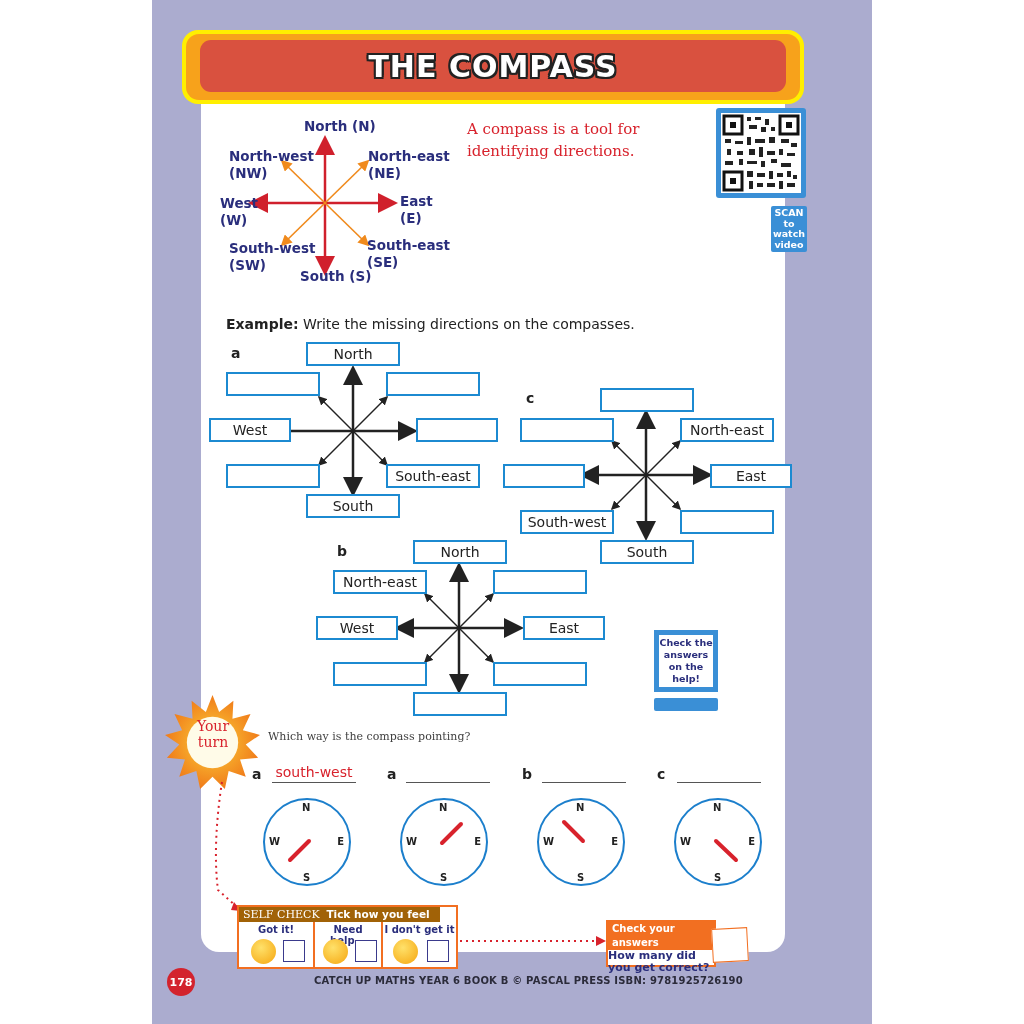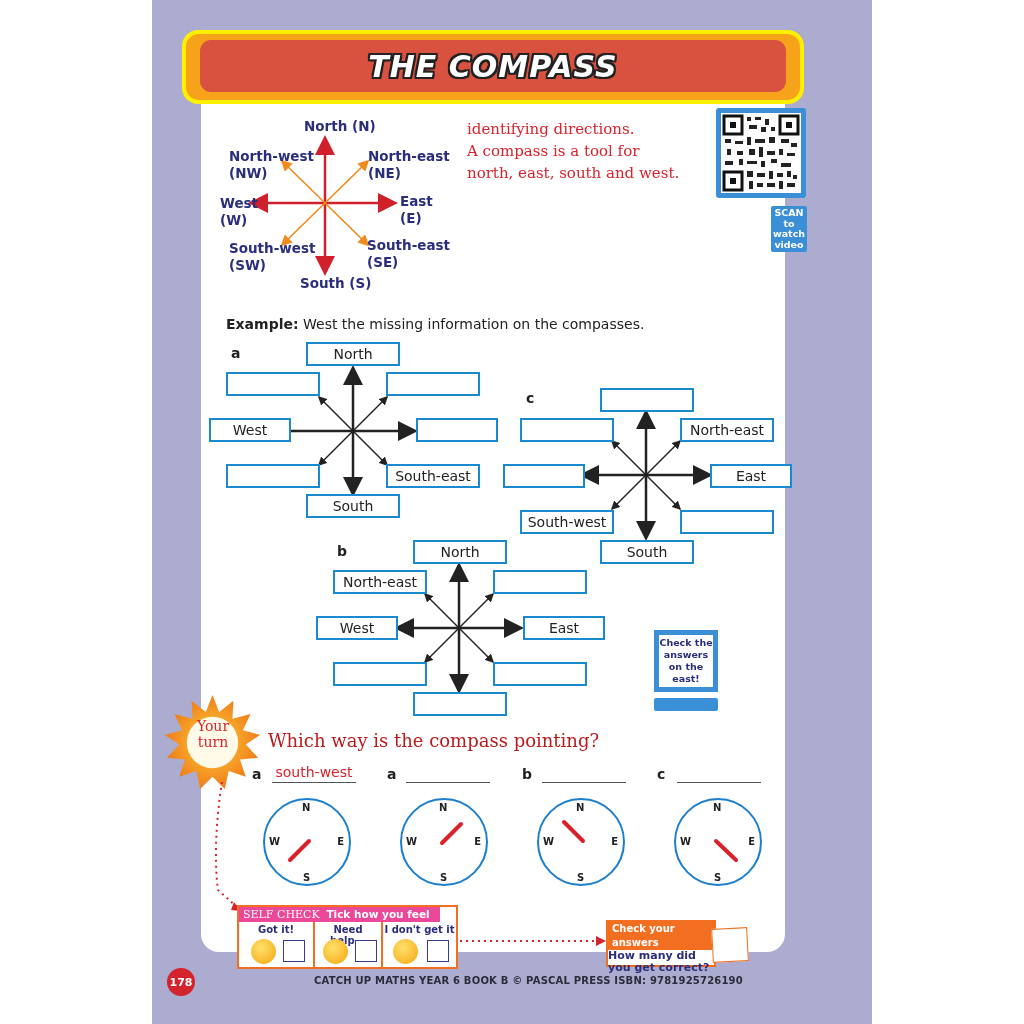--- a/index.html
+++ b/index.html
@@ -1,42 +1,42 @@
 <!DOCTYPE html>
 <html><head>
 <meta charset="utf-8">
 <style>
   html, body { margin:0; padding:0; }
   body { width:1024px; height:1024px; background:#ffffff; position:relative; overflow:hidden; font-family:"DejaVu Sans", sans-serif; }
   .page { position:absolute; left:152px; top:0; width:720px; height:1024px; background:#abaccf; }
   .panel { position:absolute; left:201px; top:100px; width:584px; height:852px; background:#ffffff; border-radius:0 0 18px 18px; }
   .title-outer { position:absolute; left:182px; top:30px; width:622px; height:74px; background:#ffef00; border-radius:16px; }
   .title-mid { position:absolute; left:4px; top:4px; right:4px; bottom:4px; background:#f7a21b; border-radius:13px; }
-  .title-inner { position:absolute; left:14px; top:6px; right:14px; bottom:8px; background:#d9513f; border-radius:11px; display:flex; align-items:center; justify-content:center;font-style:italic; }
+  .title-inner { position:absolute; left:14px; top:6px; right:14px; bottom:8px; background:#d9513f; border-radius:11px; display:flex; align-items:center; justify-content:center; }
   .title-text { color:#ffffff; font-family:"DejaVu Sans", sans-serif; font-weight:bold; font-size:30px; letter-spacing:1px;
     text-shadow: -2px -2px 0 #222, 2px -2px 0 #222, -2px 2px 0 #222, 2px 2px 0 #222, 0 2px 0 #222, 2px 0 0 #222, -2px 0 0 #222, 0 -2px 0 #222; }
   .abs { position:absolute; }
   .navy { color:#2a2e7c; font-weight:bold; font-size:13.5px; line-height:17px; font-family:"DejaVu Sans", sans-serif; }
   .red-text { color:#d8222c; font-family:"DejaVu Serif", serif; font-size:15px; line-height:22px; }
   .box { position:absolute; height:24px; border:2px solid #1c8ad1; background:#fff; box-sizing:border-box; font-family:"DejaVu Sans", sans-serif; font-size:14px; color:#222; display:flex; align-items:center; justify-content:center; }
   .qlabel { position:absolute; font-family:"DejaVu Sans", sans-serif; font-weight:bold; font-size:14px; color:#222; }
   .qr-frame { position:absolute; left:716px; top:108px; width:90px; height:90px; background:#3a8fd6; border-radius:3px; }
   .qr { position:absolute; left:5px; top:5px; width:80px; height:80px; background:#fff; }
   .scan { position:absolute; left:771px; top:206px; width:36px; height:46px; background:#3a8fd6; color:#fff; font-weight:bold; font-size:9.5px; line-height:10.5px; text-align:center; border-radius:2px; padding-top:2px; box-sizing:border-box; }
   .tv { position:absolute; left:654px; top:630px; width:64px; height:62px; border:5px solid #3a8fd6; background:#fff; box-sizing:border-box; display:flex; align-items:center; justify-content:center; text-align:center; color:#2a2e7c; font-weight:bold; font-size:9.5px; line-height:12px; }
   .tv-base { position:absolute; left:654px; top:698px; width:64px; height:13px; background:#3a8fd6; border-radius:2px; }
   .burst { position:absolute; left:165px; top:695px; width:95px; height:95px; }
   .your-turn { position:absolute; left:184px; top:718px; width:58px; text-align:center; color:#d8222c; font-family:"DejaVu Serif", serif; font-size:14px; line-height:16px; }
-  .q-heading { position:absolute; left:268px; top:730px; color:#b91c1c; font-family:"DejaVu Serif", serif; font-size:18px; }
+  .q-heading { position:absolute; left:268px; top:730px; color:#404040; font-family:"DejaVu Serif", serif; font-size:11px; }
   .ans-line { position:absolute; width:84px; border-bottom:1.5px solid #555; height:18px; }
   .ans-text { color:#d8222c; font-size:14px; font-family:"DejaVu Sans", sans-serif; text-align:center; }
   .dial { position:absolute; width:88px; height:88px; border:2.5px solid #1c7fcc; border-radius:50%; box-sizing:border-box; }
   .dial span { position:absolute; font-weight:bold; font-size:10px; color:#222; }
   .self-check { position:absolute; left:237px; top:905px; width:221px; height:64px; border:2px solid #f26f21; background:#fff; box-sizing:border-box; }
-  .sc-head { position:absolute; left:0; top:0; right:16px; height:15px; background:#ec4899; color:#fff; font-size:10.5px; line-height:15px; padding-left:4px; white-space:nowrap; }
+  .sc-head { position:absolute; left:0; top:0; right:16px; height:15px; background:#a16207; color:#fff; font-size:10.5px; line-height:15px; padding-left:4px; white-space:nowrap; }
   .sc-head .serif { font-family:"DejaVu Serif", serif; font-size:11px; }
   .sc-cell { position:absolute; top:15px; height:45px; border-right:2px solid #f26f21; box-sizing:border-box; }
   .sc-label { position:absolute; top:2px; left:0; right:0; text-align:center; color:#2a2e7c; font-weight:bold; font-size:10px; }
   .face { position:absolute; top:17px; width:25px; height:25px; border-radius:50%; background:radial-gradient(circle at 40% 35%, #ffe16a, #f5a50e); }
   .tick-box { position:absolute; top:18px; width:22px; height:22px; border:1.5px solid #3a3a8c; box-sizing:border-box; background:#fff; }
   .check-ans { position:absolute; left:606px; top:920px; width:110px; height:47px; border:2px solid #f26f21; background:#fff; box-sizing:border-box; }
   .ca-head { background:#f26f21; color:#fff; font-weight:bold; font-size:10px; line-height:14px; padding-left:4px; }
   .ca-body { text-align:left; color:#2a2e7c; font-weight:bold; font-size:11px; line-height:12px; margin-top:0; }
   .score-box { position:absolute; left:712px; top:928px; width:36px; height:34px; border:1.5px solid #f26f21; background:#fff; transform:rotate(-3deg); box-sizing:border-box; }
   .page-num { position:absolute; left:167px; top:968px; width:28px; height:28px; border-radius:50%; background:#d3232d; color:#fff; font-weight:bold; font-size:11px; display:flex; align-items:center; justify-content:center; }
@@ -92,26 +92,25 @@
     <div>(E)</div>
   </div>
 <div class="abs navy" style="left:229px;top:240px">
     <div>South-west</div>
     <div>(SW)</div>
   </div>
 <div class="abs navy" style="left:367px;top:237px">
     <div>South-east</div>
     <div>(SE)</div>
   </div>
-<div class="abs navy" style="left:300px;top:275px">South (S)</div>
+<div class="abs navy" style="left:300px;top:268px">South (S)</div>
 
 <div class="abs red-text" style="left:467px;top:118px">
+  <div>A compass is a tool for</div>
   <div>identifying directions.</div>
-  <div>A compass is a tool for</div>
-  <div>north, east, south and west.</div>
   <div style="height:12px"></div>
 </div>
 
 <div class="qr-frame">
   <div class="qr">
     <svg width="80" height="80">
       <rect x="3" y="3" width="18" height="18" fill="none" stroke="#111" stroke-width="3"></rect>
         <rect x="9" y="9" width="6" height="6" fill="#111"></rect>
       <rect x="59" y="3" width="18" height="18" fill="none" stroke="#111" stroke-width="3"></rect>
         <rect x="65" y="9" width="6" height="6" fill="#111"></rect>
@@ -160,21 +159,21 @@
   </div>
 </div>
 <div class="scan">
   <div>SCAN</div>
   <div>to</div>
   <div>watch</div>
   <div>video</div>
 </div>
 
 <div class="abs" style="left:226px;top:316px;font-size:14px;color:#222">
-  <b>Example:</b><span> West the missing information on the compasses.</span>
+  <b>Example:</b><span> Write the missing directions on the compasses.</span>
 </div>
 
 <div class="qlabel" style="left:231px;top:345px">a</div>
 <svg class="abs" style="left:263px;top:366px" width="180" height="130">
   <defs>
       <marker id="kh" markerWidth="8" markerHeight="8" refX="6" refY="4" orient="auto">
         <path d="M0,0 L8,4 L0,8 Z" fill="#222"></path>
       </marker>
   <marker id="kh2" markerWidth="6" markerHeight="6" refX="5" refY="3" orient="auto">
         <path d="M0,0 L6,3 L0,6 Z" fill="#222"></path>
@@ -242,21 +241,21 @@
 <div class="box" style="left:523px;top:616px;width:82px">East</div>
 <div class="box" style="left:333px;top:662px;width:94px"></div>
 <div class="box" style="left:493px;top:662px;width:94px"></div>
 <div class="box" style="left:413px;top:692px;width:94px"></div>
 
 <div class="tv">
   <div>
     <div>Check the</div>
     <div>answers</div>
     <div>on the</div>
-    <div>east!</div>
+    <div>help!</div>
   </div>
 </div>
 <div class="tv-base"></div>
 
 <svg class="burst" viewBox="0 0 100 100">
   <defs>
       <radialGradient id="sg" cx="50%" cy="50%" r="50%">
         <stop offset="0%" stop-color="#fcd23a"></stop>
         <stop offset="100%" stop-color="#f07c1a"></stop>
       </radialGradient>

